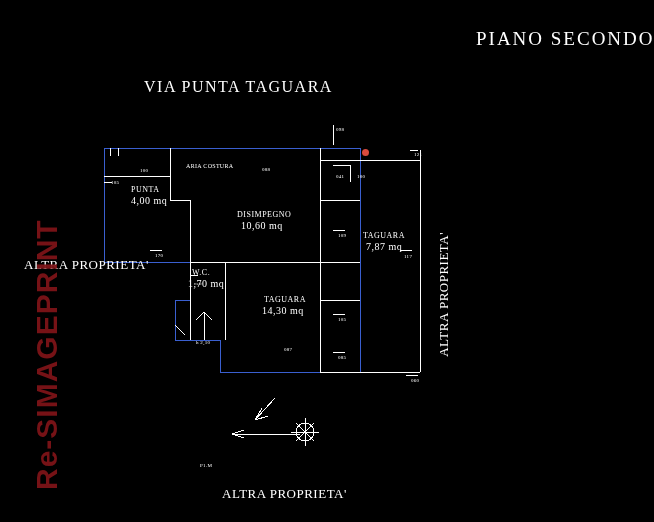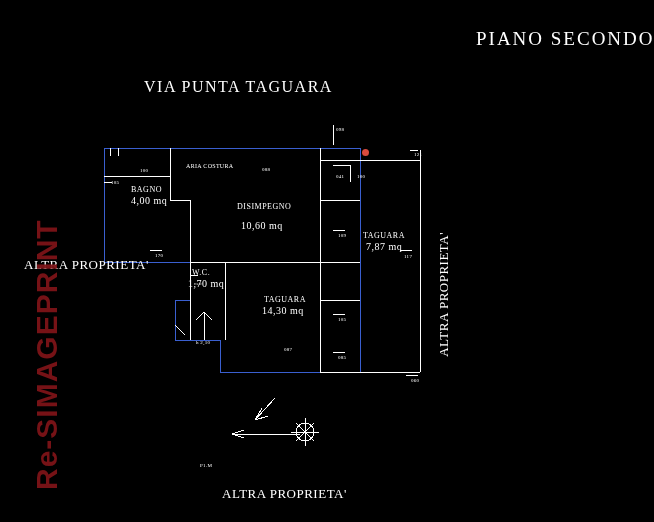--- a/index.html
+++ b/index.html
@@ -146,24 +146,24 @@
 
   <div class="dot" style="left:362px; top:149px;"></div>
 
   <div class="txt title-street" style="left:144px; top:79px;">VIA PUNTA TAGUARA</div>
   <div class="txt title-main" style="left:476px; top:29px;">PIANO SECONDO</div>
 
   <div class="txt side-label" style="left:24px; top:258px;">ALTRA PROPRIETA'</div>
   <div class="txt side-label" style="left:222px; top:487px;">ALTRA PROPRIETA'</div>
   <div class="txt side-label vertical-right" style="left:437px; top:232px;">ALTRA PROPRIETA'</div>
 
-  <div class="txt room-name" style="left:131px; top:186px;">BAGNO</div>
+  <div class="txt room-name" style="left:131px; top:186px;">PUNTA</div>
   <div class="txt room-area" style="left:131px; top:196px;">4,00 mq</div>
 
-  <div class="txt room-name" style="left:237px; top:203px;">DISIMPEGNO</div>
+  <div class="txt room-name" style="left:237px; top:211px;">DISIMPEGNO</div>
   <div class="txt room-area" style="left:241px; top:221px;text-align:right;">10,60 mq</div>
 
   <div class="txt room-name" style="left:192px; top:269px;">W.C.</div>
   <div class="txt room-area" style="left:188px; top:279px;">1,70 mq</div>
 
   <div class="txt room-name" style="left:264px; top:296px;">TAGUARA</div>
   <div class="txt room-area" style="left:262px; top:306px;">14,30 mq</div>
 
   <div class="txt room-name" style="left:363px; top:232px;">TAGUARA</div>
   <div class="txt room-area" style="left:366px; top:242px;">7,87 mq</div>

